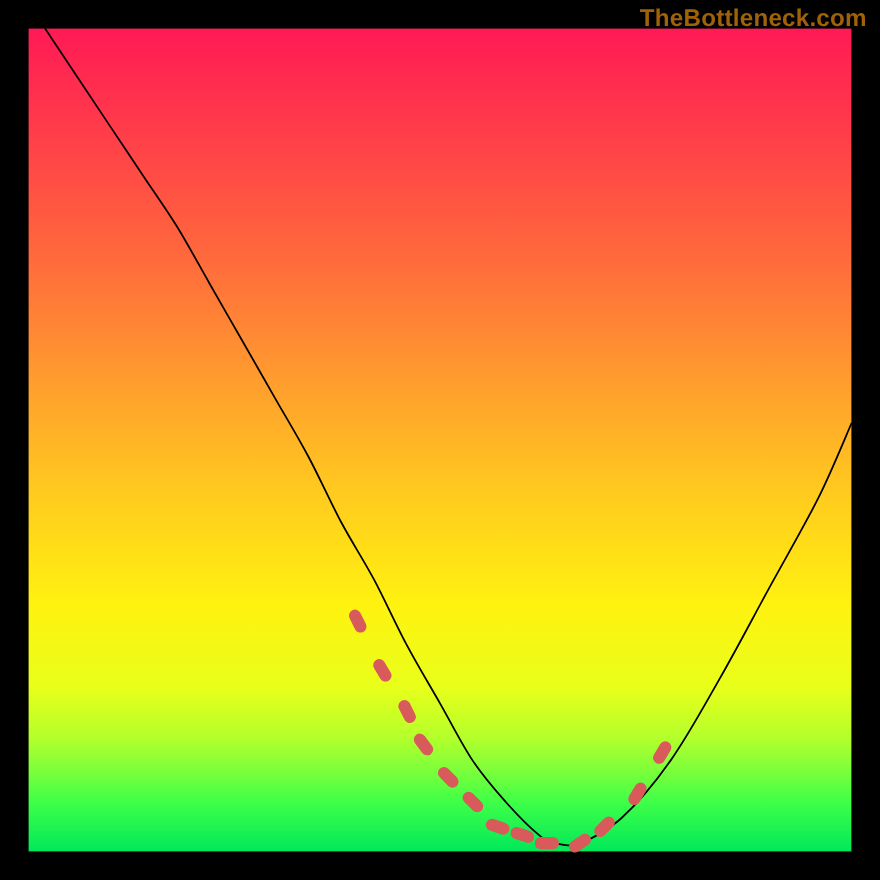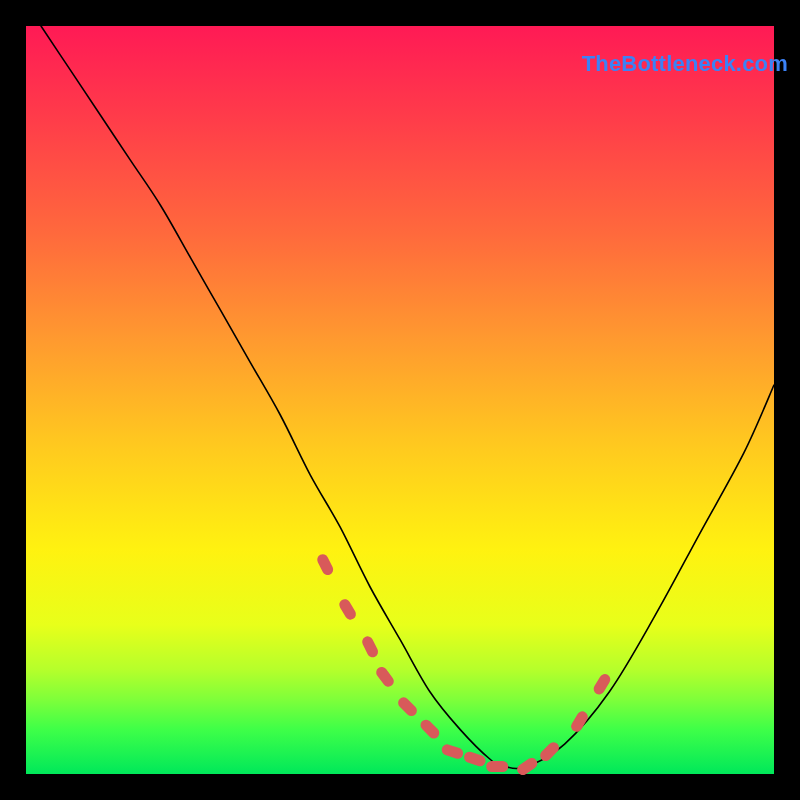--- a/index.html
+++ b/index.html
@@ -16,24 +16,23 @@
     width: 800px;
     height: 800px;
     background: #000;
   }
   .watermark {
     position: absolute;
     top: 4px;
     right: 12px;
     font-size: 22px;
     font-weight: 600;
-    color: #3b82f6;
+    color: #a16207;
     letter-spacing: 0.2px;
     z-index: 10;
-    margin-top: 47px;
   }
   .plot-area {
     position: absolute;
     left: 26px;
     top: 26px;
     width: 748px;
     height: 748px;
     
     background: linear-gradient(
       to bottom,

